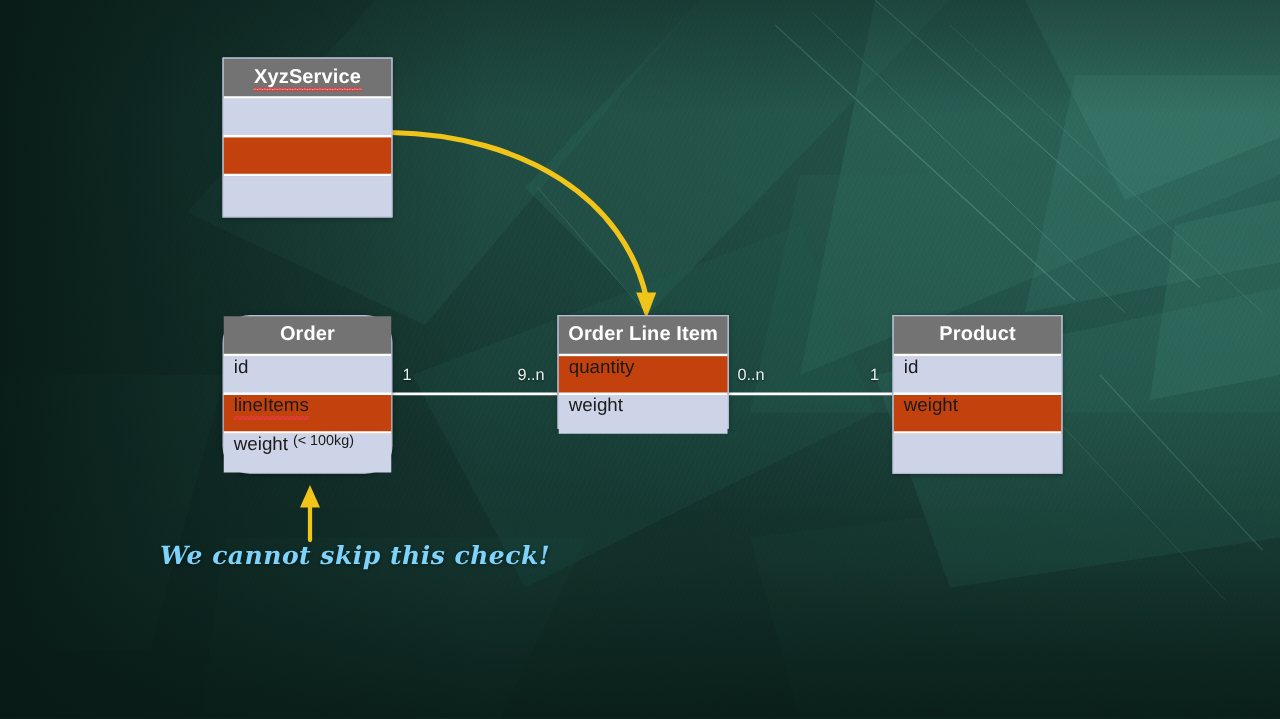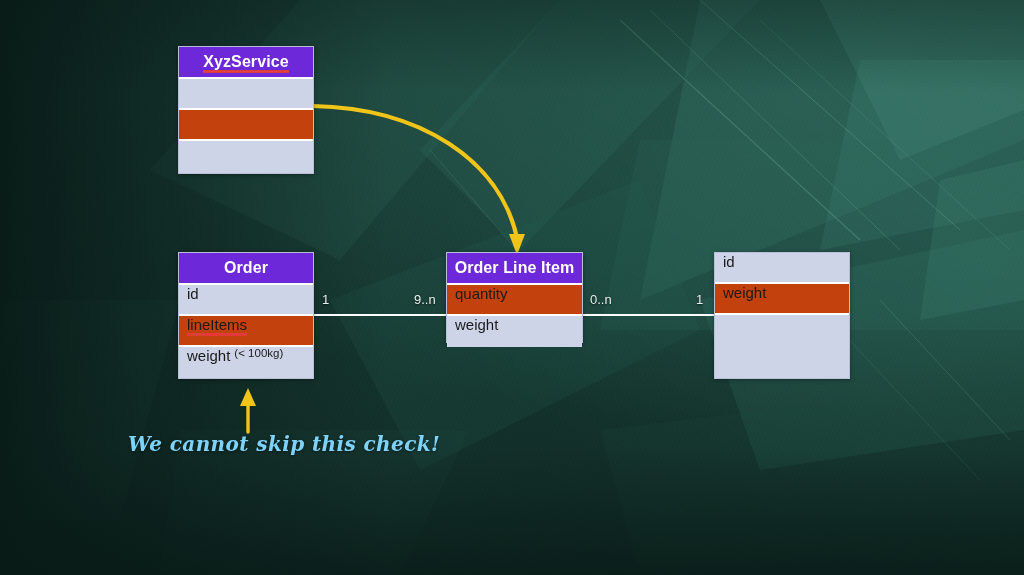--- a/index.html
+++ b/index.html
@@ -52,21 +52,21 @@
   
   .uml-box {
     position: absolute;
     box-sizing: border-box;
     border: 1px solid #b9bfd6;
     background: #ced4e8;
     box-shadow: 0 1px 4px rgba(0,0,0,0.35);
   }
   .uml-header {
     height: 30px;
-    background: #6d28d9;
+    background: #737373;
     color: #ffffff;
     font-weight: bold;
     font-size: 16px;
     display: flex;
     align-items: center;
     justify-content: center;
     letter-spacing: 0.1px;
     border-bottom: 2px solid #ffffff;
   }
   .uml-header.underlined span {
@@ -212,21 +212,21 @@
       <span></span>
     </div>
     <div class="uml-row shade-b">
       <span></span>
     </div>
     <div class="uml-row shade-a">
       <span></span>
     </div>
   </div>
 
-  <div class="uml-box" id="box-order" style="left:178px; top:252px; width:136px; height:127px;">
+  <div class="uml-box" id="box-order" style="left:178px; top:252px; width:136px; height:127px;border-radius:22px;">
     <div class="uml-header">
       <span>Order</span>
     </div>
     <div class="uml-row shade-a">
       <span>id</span>
     </div>
     <div class="uml-row shade-b">
       <span class="squiggle">lineItems</span>
     </div>
     <div class="uml-row shade-a">
@@ -241,20 +241,23 @@
     </div>
     <div class="uml-row shade-b">
       <span>quantity</span>
     </div>
     <div class="uml-row shade-a">
       <span>weight</span>
     </div>
   </div>
 
   <div class="uml-box" id="box-product" style="left:714px; top:252px; width:136px; height:127px;">
+    <div class="uml-header">
+      <span>Product</span>
+    </div>
     <div class="uml-row shade-a">
       <span>id</span>
     </div>
     <div class="uml-row shade-b">
       <span>weight</span>
     </div>
     <div class="uml-row shade-a">
       <span></span>
     </div>
   </div>

